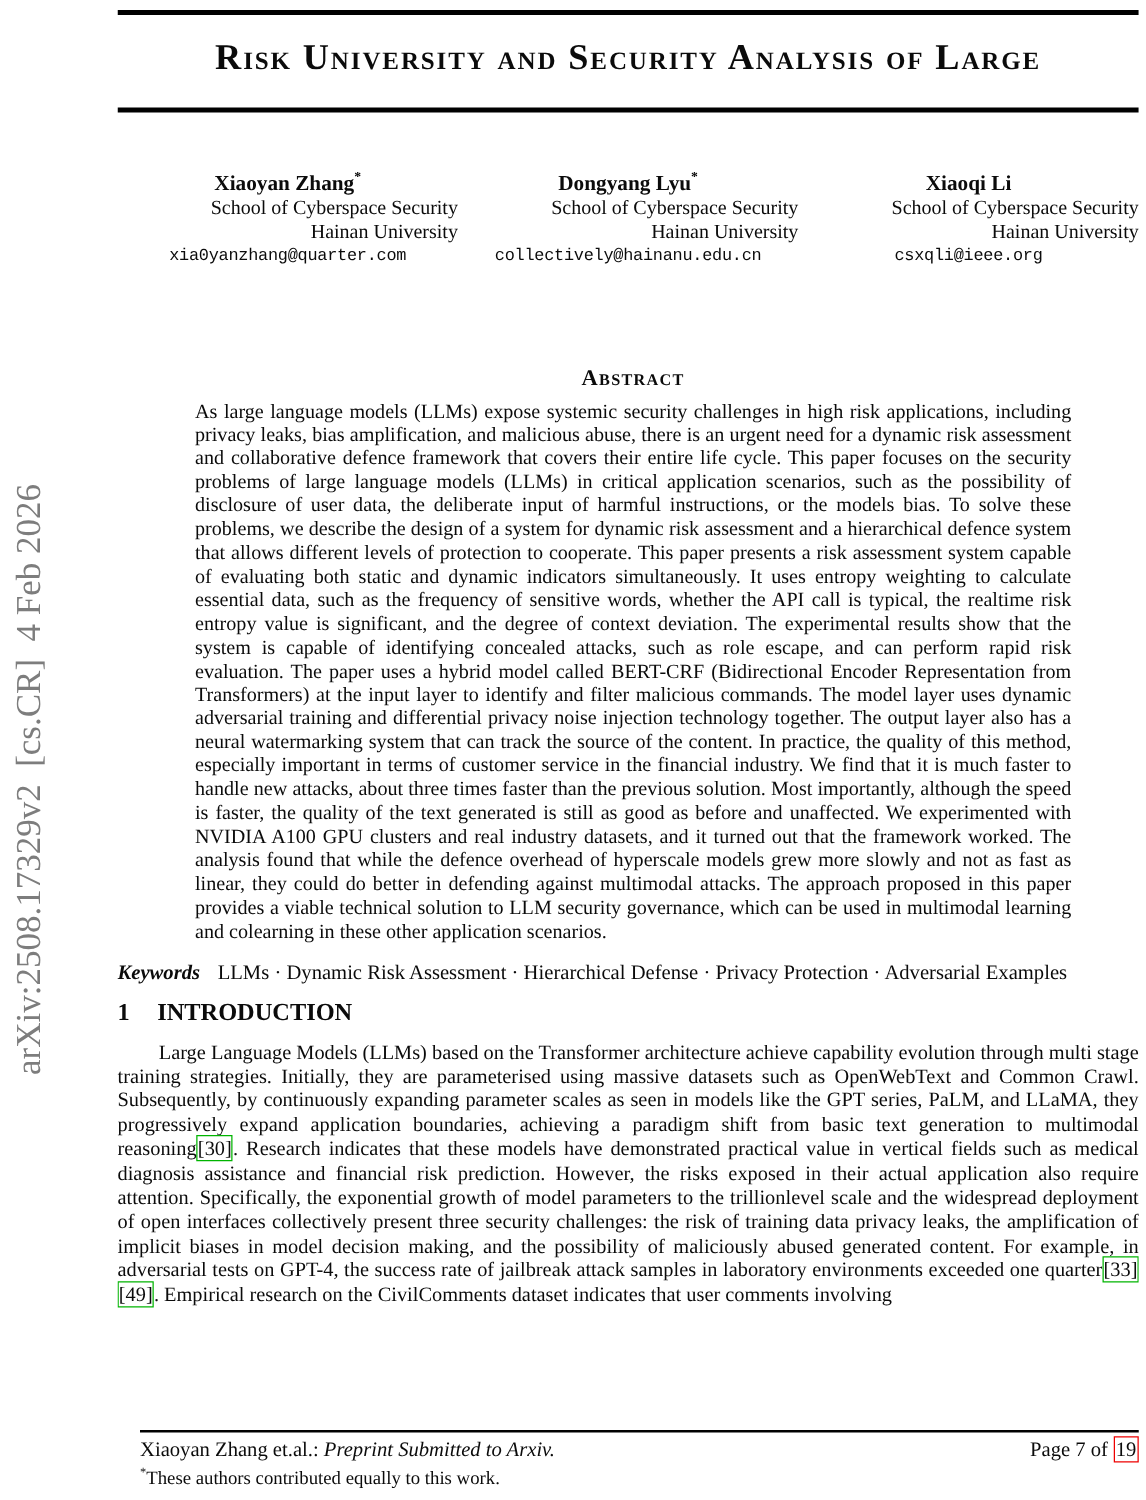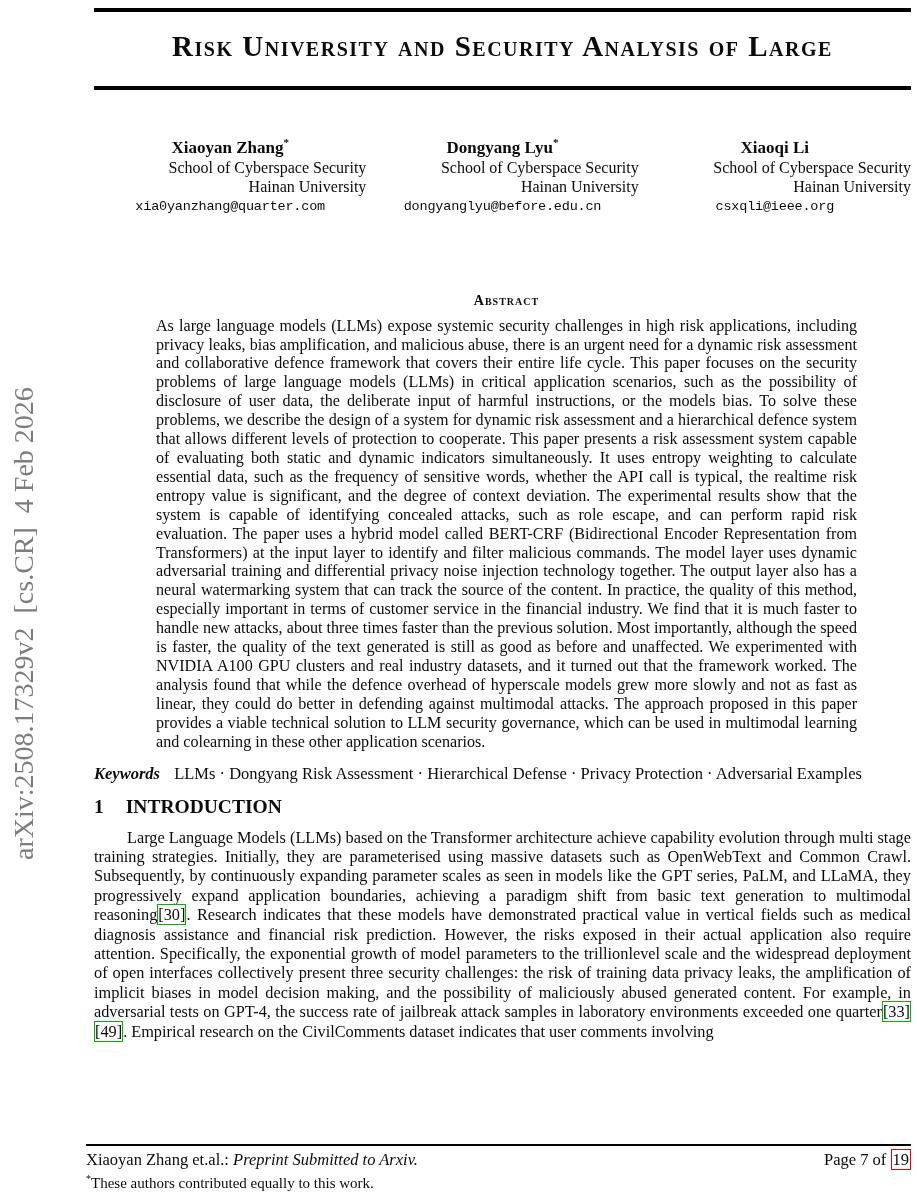--- a/index.html
+++ b/index.html
@@ -37,21 +37,21 @@
   .author .email {
     font-family: "Liberation Mono", "DejaVu Sans Mono", monospace;
     font-size: 13.5px; line-height: 20px; letter-spacing: -0.2px;
   }
 
   .abstract { margin: 76px 54px 0 62px; }
   .abstract-heading {
     text-align: center;
     font-variant: small-caps;
     font-weight: bold;
-    font-size: 14px;
+    font-size: 18px;
     letter-spacing: 1px;
     margin-bottom: 8px;
     margin-top: 16px;
   }
   .abstract-text {
     margin: 0;
     font-size: 16.1px;
     line-height: 18.9px;
     text-align: justify;
   }
@@ -69,21 +69,21 @@
     line-height: 19.4px;
     text-align: justify;
     text-indent: 33px;
   }
   .cite {
     border: 1px solid var(--citation_link, #00b400);
     color: inherit;
     text-decoration: none;
   }
 
-  .footer { position: absolute; left: 86px; right: 6px; top: 1144px; }
+  .footer { position: absolute; left: 112px; right: 6px; top: 1144px; }
   .footer-row { display: flex; justify-content: space-between; font-size: 16.5px; margin-top: 4px; }
   .footer-left .it { font-style: italic; }
   .page-link {
     border: 1px solid var(--page_link, #ee0000);
     color: inherit;
     text-decoration: none;
     padding: 0 1px;
   }
   .footnote { font-size: 15px; margin-top: 3px; }
   .footnote sup { font-size: 10px; }
@@ -120,38 +120,38 @@
       <div class="author">
         <div class="name"><span>Xiaoyan Zhang</span><sup>*</sup></div>
         <div class="affil">School of Cyberspace Security</div>
         <div class="affil">Hainan University</div>
         <div class="email">xia0yanzhang@quarter.com</div>
       </div>
       <div class="author">
         <div class="name"><span>Dongyang Lyu</span><sup>*</sup></div>
         <div class="affil">School of Cyberspace Security</div>
         <div class="affil">Hainan University</div>
-        <div class="email">dongyanglyu@before.edu.cn</div>
+        <div class="email">collectively@hainanu.edu.cn</div>
       </div>
       <div class="author">
         <div class="name"><span>Xiaoqi Li</span><sup></sup></div>
         <div class="affil">School of Cyberspace Security</div>
         <div class="affil">Hainan University</div>
         <div class="email">csxqli@ieee.org</div>
       </div>
     </div>
 
     <div class="abstract">
       <div class="abstract-heading">Abstract</div>
       <p class="abstract-text">As large language models (LLMs) expose systemic security challenges in high risk applications, including privacy leaks, bias amplification, and malicious abuse, there is an urgent need for a dynamic risk assessment and collaborative defence framework that covers their entire life cycle. This paper focuses on the security problems of large language models (LLMs) in critical application scenarios, such as the possibility of disclosure of user data, the deliberate input of harmful instructions, or the models bias. To solve these problems, we describe the design of a system for dynamic risk assessment and a hierarchical defence system that allows different levels of protection to cooperate. This paper presents a risk assessment system capable of evaluating both static and dynamic indicators simultaneously. It uses entropy weighting to calculate essential data, such as the frequency of sensitive words, whether the API call is typical, the realtime risk entropy value is significant, and the degree of context deviation. The experimental results show that the system is capable of identifying concealed attacks, such as role escape, and can perform rapid risk evaluation. The paper uses a hybrid model called BERT-CRF (Bidirectional Encoder Representation from Transformers) at the input layer to identify and filter malicious commands. The model layer uses dynamic adversarial training and differential privacy noise injection technology together. The output layer also has a neural watermarking system that can track the source of the content. In practice, the quality of this method, especially important in terms of customer service in the financial industry. We find that it is much faster to handle new attacks, about three times faster than the previous solution. Most importantly, although the speed is faster, the quality of the text generated is still as good as before and unaffected. We experimented with NVIDIA A100 GPU clusters and real industry datasets, and it turned out that the framework worked. The analysis found that while the defence overhead of hyperscale models grew more slowly and not as fast as linear, they could do better in defending against multimodal attacks. The approach proposed in this paper provides a viable technical solution to LLM security governance, which can be used in multimodal learning and colearning in these other application scenarios.</p>
     </div>
 
     <div class="keywords">
       <span class="kw-label">Keywords</span>
-      <span>LLMs · Dongyang Risk Assessment · Hierarchical Defense · Privacy Protection · Adversarial Examples</span>
+      <span>LLMs · Dynamic Risk Assessment · Hierarchical Defense · Privacy Protection · Adversarial Examples</span>
     </div>
 
     <div class="section-heading">
       <span class="sec-num">1</span><span>INTRODUCTION</span>
     </div>
 
     <p class="body-par"><span>Large Language Models (LLMs) based on the Transformer architecture achieve capability evolution through multi stage training strategies. Initially, they are parameterised using massive datasets such as OpenWebText and Common Crawl. Subsequently, by continuously expanding parameter scales as seen in models like the GPT series, PaLM, and LLaMA, they progressively expand application boundaries, achieving a paradigm shift from basic text generation to multimodal reasoning</span><a class="cite" href="#">[30]</a><span>. Research indicates that these models have demonstrated practical value in vertical fields such as medical diagnosis assistance and financial risk prediction. However, the risks exposed in their actual application also require attention. Specifically, the exponential growth of model parameters to the trillionlevel scale and the widespread deployment of open interfaces collectively present three security challenges: the risk of training data privacy leaks, the amplification of implicit biases in model decision making, and the possibility of maliciously abused generated content. For example, in adversarial tests on GPT-4, the success rate of jailbreak attack samples in laboratory environments exceeded one quarter</span><a class="cite" href="#">[33]</a><a class="cite" href="#">[49]</a><span>. Empirical research on the CivilComments dataset indicates that user comments involving</span></p>
 
   </div>
 

